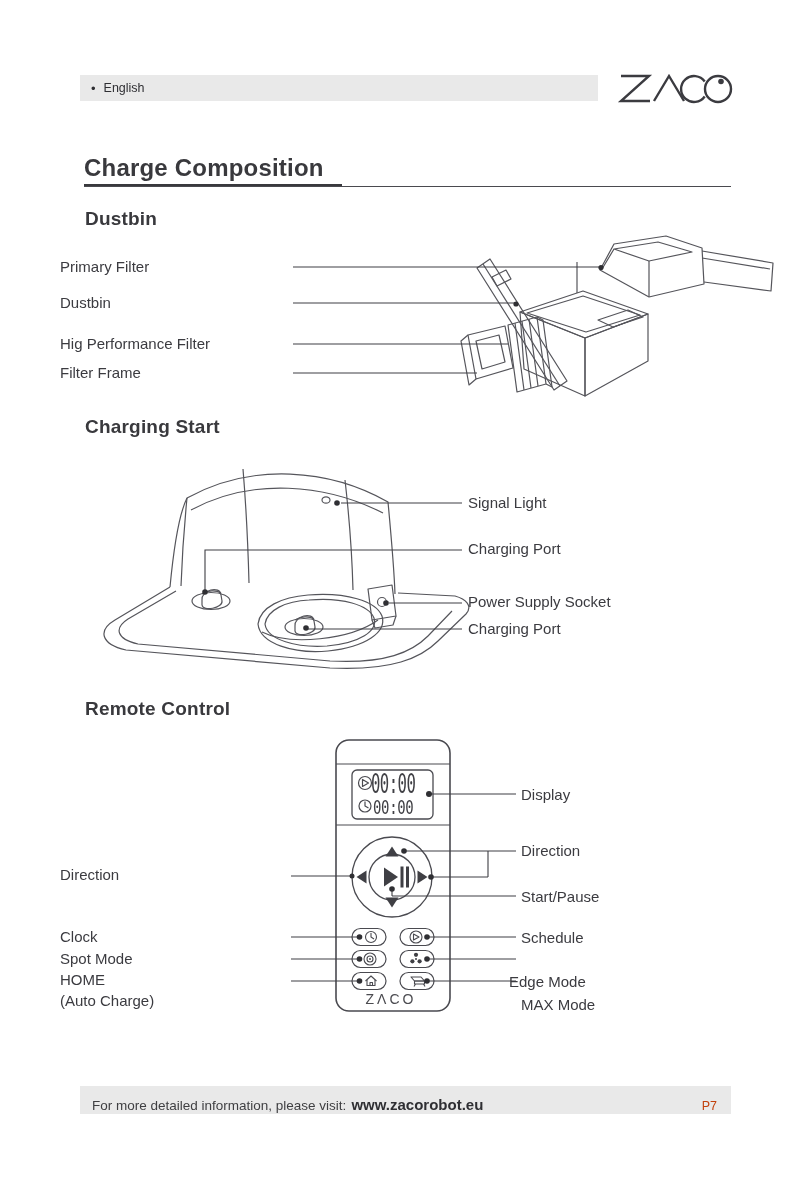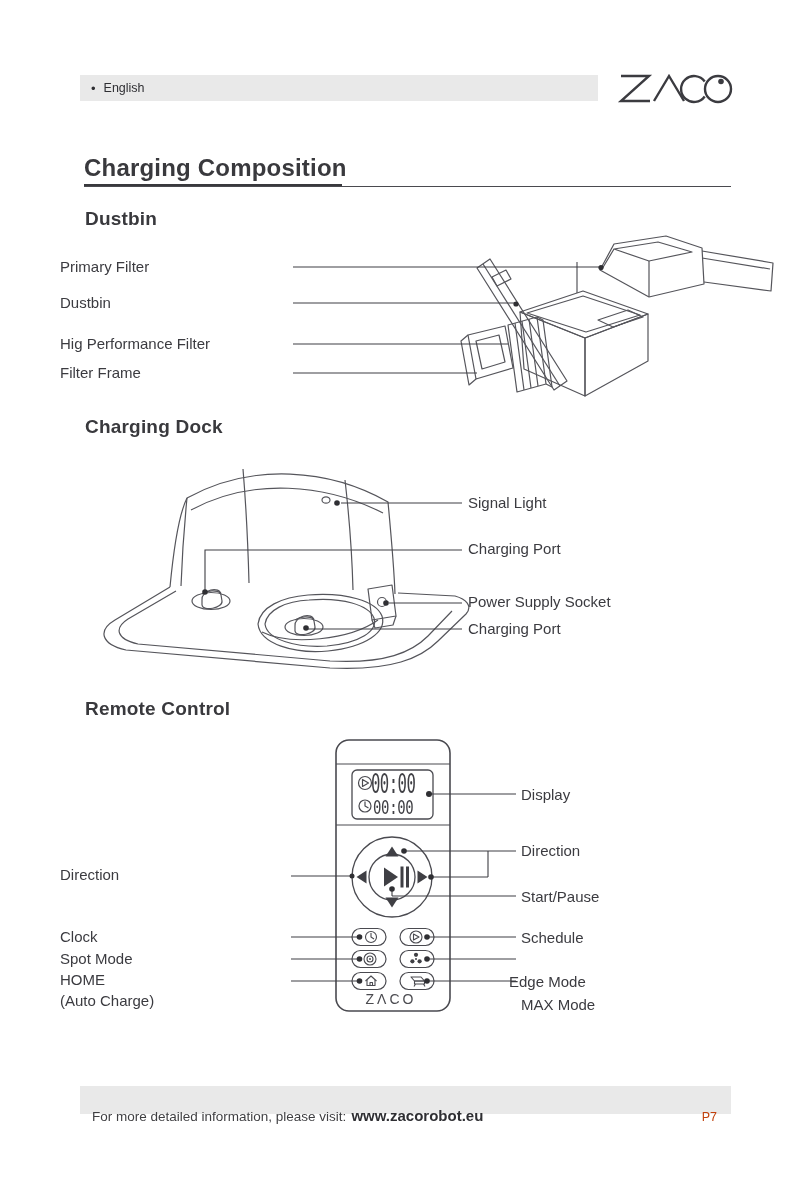--- a/index.html
+++ b/index.html
@@ -23,21 +23,21 @@
   
   .seg{position:absolute;font-family:"DejaVu Sans Mono",monospace;color:#3f3f44;
     transform-origin:0 0;white-space:nowrap;}
   .seg1{left:371px;top:770px;font-size:27px;line-height:27px;letter-spacing:-1px;transform:scaleX(.58);}
   .seg2{left:373px;top:797px;font-size:20px;line-height:20px;letter-spacing:-.5px;transform:scaleX(.7);}
   .remote-brand{left:334px;top:991px;width:114px;text-align:center;font-size:14px;
     letter-spacing:3px;color:#4b4b50;}
   
   .footer-bar{left:80px;top:1086px;width:651px;height:28px;background:#e9e9e9;
     display:flex;align-items:baseline;}
-  .footer-text{font-size:13.5px;color:#3f3f42;margin-left:12px;padding-top:23px;}
+  .footer-text{font-size:13.5px;color:#3f3f42;margin-left:12px;padding-top:12px;}
   .footer-url{font-size:15px;color:#2f2f33;margin-left:5px;font-weight:bold;}
   .footer-page{margin-left:auto;margin-right:14px;font-size:12.5px;color:#c2410c;}
   svg{position:absolute;left:0;top:0;}
 </style>
 </head>
 <body>
 
 <div class="page">
 
   <svg width="811" height="1191" viewBox="0 0 811 1191">
@@ -220,31 +220,31 @@
       <path d="M291,981 H359" fill="none"></path>
         <circle cx="359.5" cy="981" r="2.8" stroke="none"></circle>
     </g>
   </svg>
 
   <div class="abs lang-bar">
     <span class="dot">•</span>
     <span>English</span>
   </div>
 
-  <div class="abs title">Charging Composition</div>
+  <div class="abs title">Charge Composition</div>
   <div class="abs rule-thick"></div>
   <div class="abs rule-thin"></div>
 
   <div class="h2" style="left:85px;top:208px">Dustbin</div>
   <span class="lbl lbl-r" style="top:258px">Primary Filter</span>
   <span class="lbl lbl-r" style="top:294px">Dustbin</span>
   <span class="lbl lbl-r" style="top:335px">Hig Performance Filter</span>
   <span class="lbl lbl-r" style="top:364px">Filter Frame</span>
 
-  <div class="h2" style="left:85px;top:416px">Charging Dock</div>
+  <div class="h2" style="left:85px;top:416px">Charging Start</div>
   <span class="lbl" style="left:468px;top:494px">Signal Light</span>
   <span class="lbl" style="left:468px;top:540px">Charging Port</span>
   <span class="lbl" style="left:468px;top:593px">Power Supply Socket</span>
   <span class="lbl" style="left:468px;top:620px">Charging Port</span>
 
   <div class="h2" style="left:85px;top:698px">Remote Control</div>
 
   <span class="seg seg1 abs">00:00</span>
   <span class="seg seg2 abs">00:00</span>
   <span class="abs remote-brand">ZΛCO</span>

